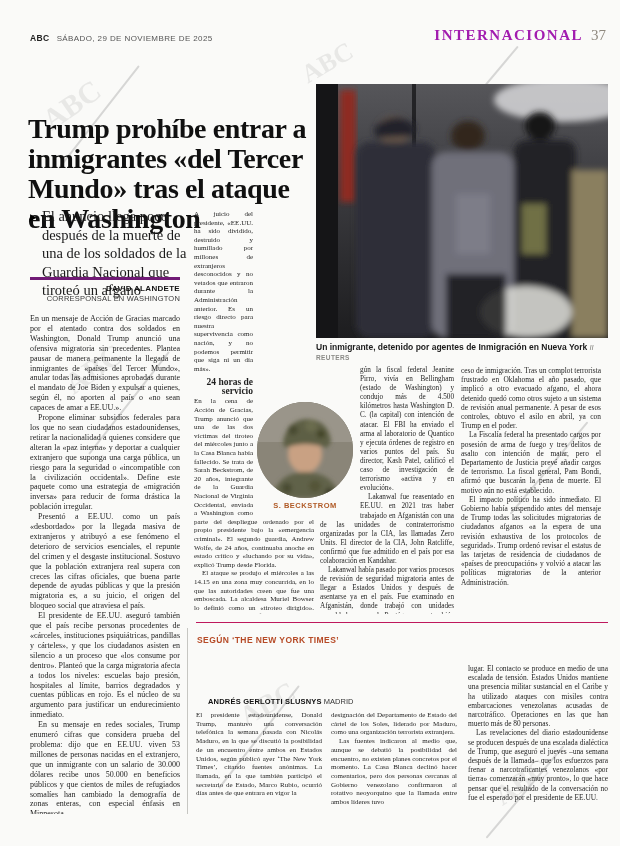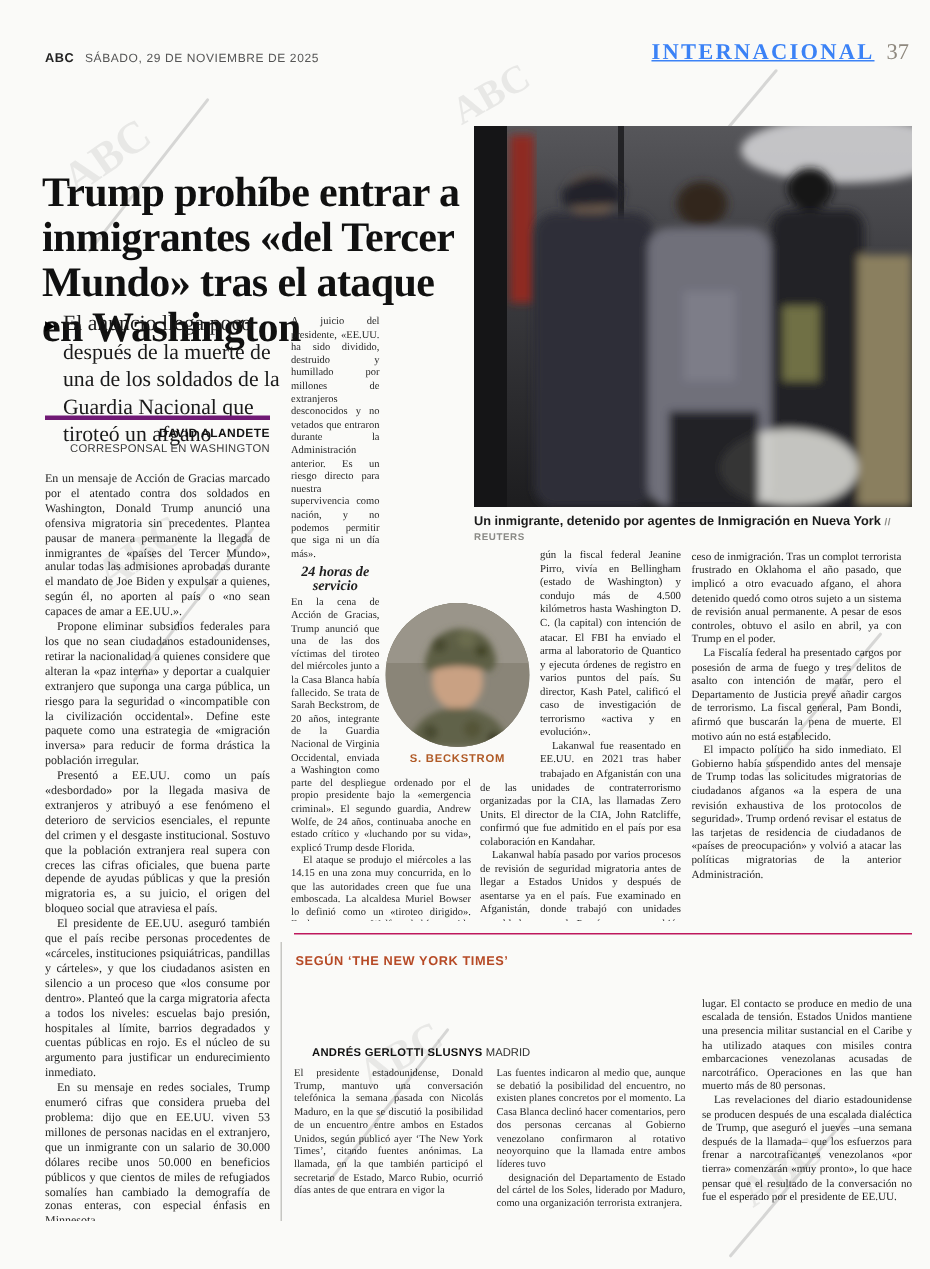--- a/index.html
+++ b/index.html
@@ -6,21 +6,21 @@
   html,body { background:#e8e8e6; }
   .sheet {
     position:relative; width:620px; height:846px; margin:0 auto;
     background:#fafaf8; overflow:hidden;
     font-family:"Liberation Serif", serif; color:#1e1e1e;
   }
   
   .hdr-left { position:absolute; left:30px; top:33px; font-family:"Liberation Sans",sans-serif; font-size:8px; color:#555; letter-spacing:.4px; }
   .hdr-left .brand { font-weight:bold; color:#222; margin-right:7px; font-size:8.5px; }
   .hdr-right { position:absolute; right:14px; top:27px; font-size:15px; letter-spacing:1.5px; }
-  .hdr-right .section { color:#3b82f6; font-weight:bold;text-decoration:underline; }
+  .hdr-right .section { color:#a21caf; font-weight:bold; }
   .hdr-right .pageno { color:#8f897f; margin-left:8px; letter-spacing:0; }
   
   .headline { position:absolute; left:28px; top:80px; width:292px; font-size:28px; line-height:30px; font-weight:bold; color:#101010; letter-spacing:-.4px;margin-top:34px; }
   .standfirst { position:absolute; left:30px; top:207px; width:170px; display:flex; gap:5px; font-size:14.5px; line-height:18.5px; color:#1a1a1a; }
   .standfirst .marker { color:#000; font-size:9px; line-height:18px; padding-top:1px; }
   .byline { position:absolute; left:30px; top:277px; width:150px; border-top:3px solid #701a75; padding-top:4px; font-family:"Liberation Sans",sans-serif;text-align:right; }
   .byline .name { font-size:8px; font-weight:bold; color:#111; letter-spacing:.3px; }
   .byline .role { font-size:7.5px; color:#3a3a3a; letter-spacing:.2px; margin-top:1px; }
   
   .photo { position:absolute; left:316px; top:84px; width:292px; height:254px; background:#2a2a2c; overflow:hidden; }
@@ -28,21 +28,21 @@
   .caption { position:absolute; left:316px; top:342px; width:292px; font-family:"Liberation Sans",sans-serif; font-size:8.5px; font-weight:bold; color:#1b1b1b; }
   .caption .credit { font-weight:bold; font-size:6.5px; color:#8a8a86; letter-spacing:.4px; }
   
   .col { position:absolute; text-align:justify; overflow:hidden; }
   .col p { text-indent:0; }
   .col p + p { text-indent:8px; }
   #col1 { left:30px; top:314px; width:150px; height:500px; font-size:8px; line-height:9.9px; }
   #col2 { left:194px; top:210px; width:120px; height:404px; font-size:7px; line-height:8.6px; }
   #col3 { left:320px; top:366px; width:134px; height:248px; font-size:7.2px; line-height:9.1px; }
   #col4 { left:461px; top:366px; width:140px; height:248px; font-size:7.4px; line-height:9.2px; }
-  .subhead2 { font-weight:bold; font-size:9.5px; margin:5px 0 2px; text-align:center;font-style:italic; }
+  .subhead2 { font-weight:bold; font-size:9.5px; margin:5px 0 2px; text-align:right; }
   .cutout-r { float:right; width:57px; height:108px; margin-top:192px; margin-left:4px; }
   .cutout-l { float:left; width:36px; height:112px; margin-top:36px; margin-right:4px; }
   
   .inset { position:absolute; left:257px; top:402px; width:96px; height:96px; border-radius:50%; overflow:hidden; background:#7d7a6c; }
   .inset-label { position:absolute; left:247px; top:501px; width:116px; text-align:center; font-family:"Liberation Sans",sans-serif; font-size:7.5px; font-weight:bold; letter-spacing:.5px; color:#b05a26; }
   
   .vrule { position:absolute; left:187px; top:628px; width:1px; height:186px; background:#c6c6c2; }
   .box { position:absolute; left:196px; top:622px; width:412px; height:200px; border-top:1px solid #be185d; }
   .box .kicker { position:absolute; left:1px; top:12px; font-family:"Liberation Sans",sans-serif; font-size:8.5px; font-weight:bold; letter-spacing:.4px; color:#b64a26; }
   .box .bheadline { position:absolute; left:0; top:27px; width:276px; font-size:19px; line-height:21.5px; font-weight:normal; color:#151515; }
@@ -190,22 +190,22 @@
   <div class="vrule"></div>
   <div class="box">
     <div class="kicker">SEGÚN ‘THE NEW YORK TIMES’</div>
     <div class="bbyline">
       <span class="bname">ANDRÉS GERLOTTI SLUSNYS</span><span> MADRID</span>
     </div>
     <div class="bcol" id="bcol1">
         <p>El presidente estadounidense, Donald Trump, mantuvo una conversación telefónica la semana pasada con Nicolás Maduro, en la que se discutió la posibilidad de un encuentro entre ambos en Estados Unidos, según publicó ayer ‘The New York Times’, citando fuentes anónimas. La llamada, en la que también participó el secretario de Estado, Marco Rubio, ocurrió días antes de que entrara en vigor la</p>
       </div>
     <div class="bcol" id="bcol2">
+        <p>designación del Departamento de Estado del cártel de los Soles, liderado por Maduro, como una organización terrorista extranjera.</p>
         <p>Las fuentes indicaron al medio que, aunque se debatió la posibilidad del encuentro, no existen planes concretos por el momento. La Casa Blanca declinó hacer comentarios, pero dos personas cercanas al Gobierno venezolano confirmaron al rotativo neoyorquino que la llamada entre ambos líderes tuvo</p>
-        <p>designación del Departamento de Estado del cártel de los Soles, liderado por Maduro, como una organización terrorista extranjera.</p>
       </div>
     <div class="bcol" id="bcol3">
         <p>lugar. El contacto se produce en medio de una escalada de tensión. Estados Unidos mantiene una presencia militar sustancial en el Caribe y ha utilizado ataques con misiles contra embarcaciones venezolanas acusadas de narcotráfico. Operaciones en las que han muerto más de 80 personas.</p>
         <p>Las revelaciones del diario estadounidense se producen después de una escalada dialéctica de Trump, que aseguró el jueves –una semana después de la llamada– que los esfuerzos para frenar a narcotraficantes venezolanos «por tierra» comenzarán «muy pronto», lo que hace pensar que el resultado de la conversación no fue el esperado por el presidente de EE.UU.</p>
       </div>
   </div>
 
 </div>
 
 </body></html>

